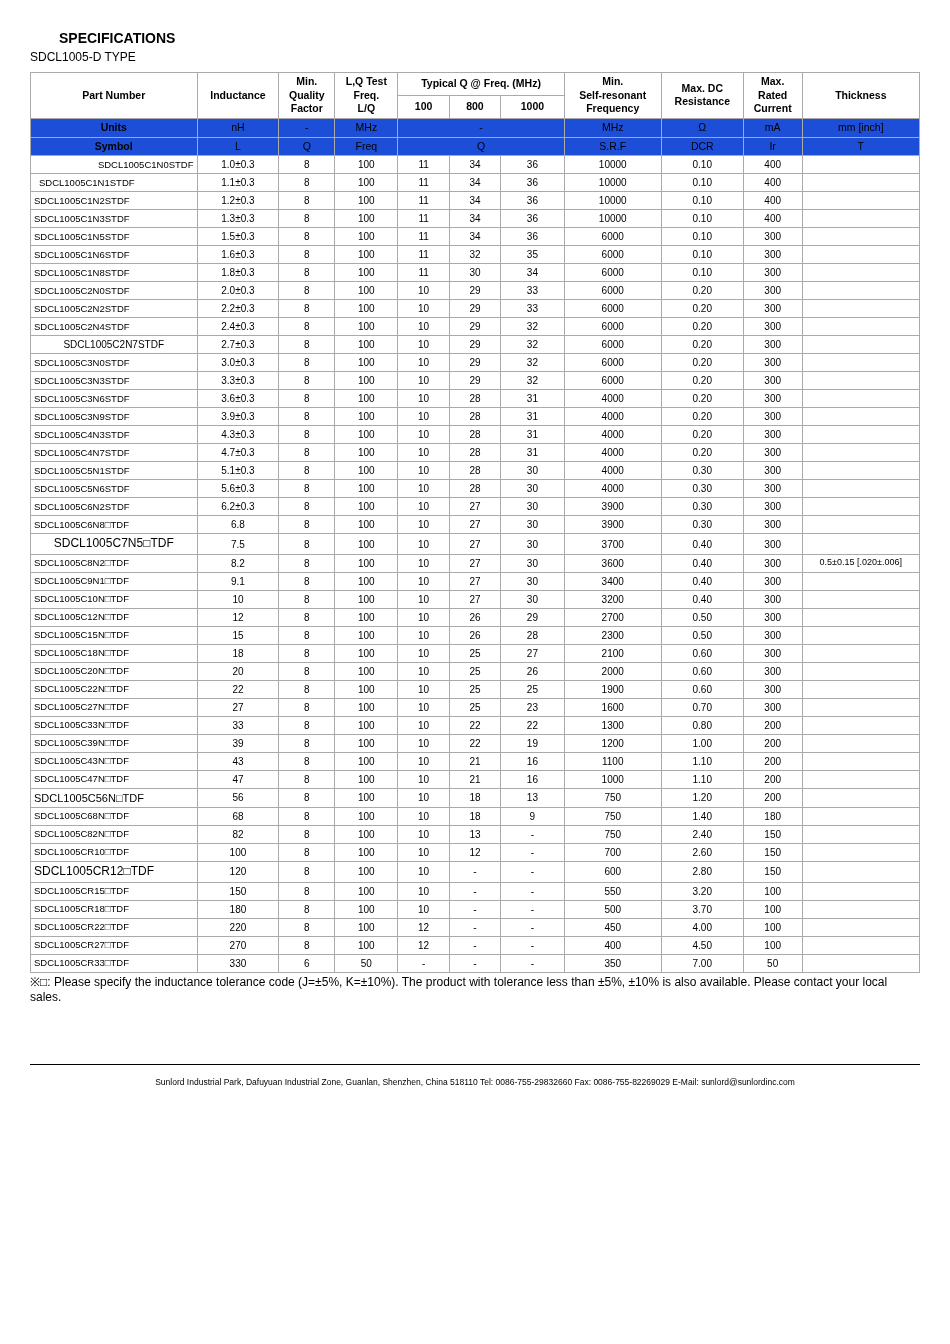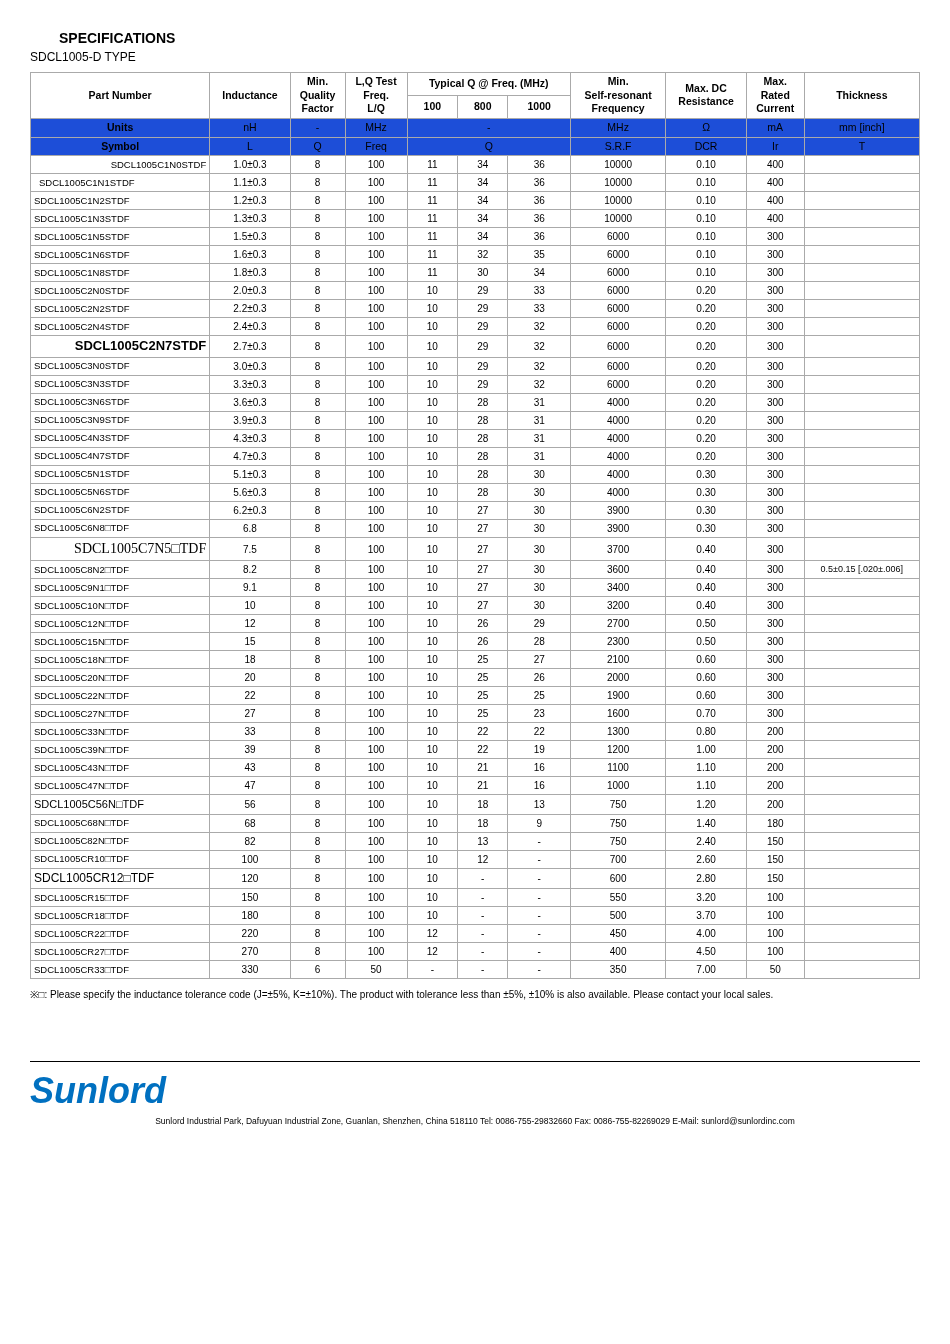--- a/index.html
+++ b/index.html
@@ -41,22 +41,22 @@
     .header-row th {
       vertical-align: middle;
     }
     .units-row td, .symbol-row td {
       background: #1d4ed8;
     }
     .data-row td {
       font-size: 10px;
     }
     .note {
-      font-size: 10px;
-      margin-top: 8px;
+      font-size: 12px;
+      margin-top: 0;
     }
     .footer-brand {
       margin-top: 60px;
       border-top: 1px solid #000;
       padding-top: 8px;
       display: flex;
       align-items: center;
       gap: 20px;
     }
     .brand-name {
@@ -247,21 +247,21 @@
         <td>100</td>
         <td>10</td>
         <td>29</td>
         <td>32</td>
         <td>6000</td>
         <td>0.20</td>
         <td>300</td>
         <td style="border-left: none; border-right: 1px solid rgb(170, 170, 170); border-bottom: none;"></td>
       </tr>
       <tr class="data-row">
-        <td style="text-align: right; font-size: 13px; font-weight: bold;">SDCL1005C2N7STDF</td>
+        <td style="text-align: center; font-size: 10px;">SDCL1005C2N7STDF</td>
         <td>2.7±0.3</td>
         <td>8</td>
         <td>100</td>
         <td>10</td>
         <td>29</td>
         <td>32</td>
         <td>6000</td>
         <td>0.20</td>
         <td>300</td>
         <td style="border-left: none; border-right: 1px solid rgb(170, 170, 170); border-bottom: none;"></td>
@@ -390,21 +390,21 @@
         <td>100</td>
         <td>10</td>
         <td>27</td>
         <td>30</td>
         <td>3900</td>
         <td>0.30</td>
         <td>300</td>
         <td style="border-left: none; border-right: 1px solid rgb(170, 170, 170); border-bottom: none;"></td>
       </tr>
       <tr class="data-row">
-        <td style="text-align: right; font-size: 14px; font-family: Liberation Serif, serif;">SDCL1005C7N5□TDF</td>
+        <td style="text-align: center; font-size: 12px;">SDCL1005C7N5□TDF</td>
         <td>7.5</td>
         <td>8</td>
         <td>100</td>
         <td>10</td>
         <td>27</td>
         <td>30</td>
         <td>3700</td>
         <td>0.40</td>
         <td>300</td>
         <td style="border-left: none; border-right: 1px solid rgb(170, 170, 170); border-bottom: none;"></td>
@@ -707,15 +707,14 @@
         <td>7.00</td>
         <td>50</td>
         <td style="border-left: none; border-right: 1px solid rgb(170, 170, 170); border-top: none;"></td>
       </tr>
     </tbody>
 </table>
 
 <div class="note">※□: Please specify the inductance tolerance code (J=±5%, K=±10%). The product with tolerance less than ±5%, ±10% is also available. Please contact your local sales.</div>
 
 <div class="footer-brand">
-  <span class="brand-name">Sunlord</span>
 </div>
 <div class="footer-address">Sunlord Industrial Park, Dafuyuan Industrial Zone, Guanlan, Shenzhen, China 518110 Tel: 0086-755-29832660 Fax: 0086-755-82269029 E-Mail: sunlord@sunlordinc.com</div>
 
 </body></html>

